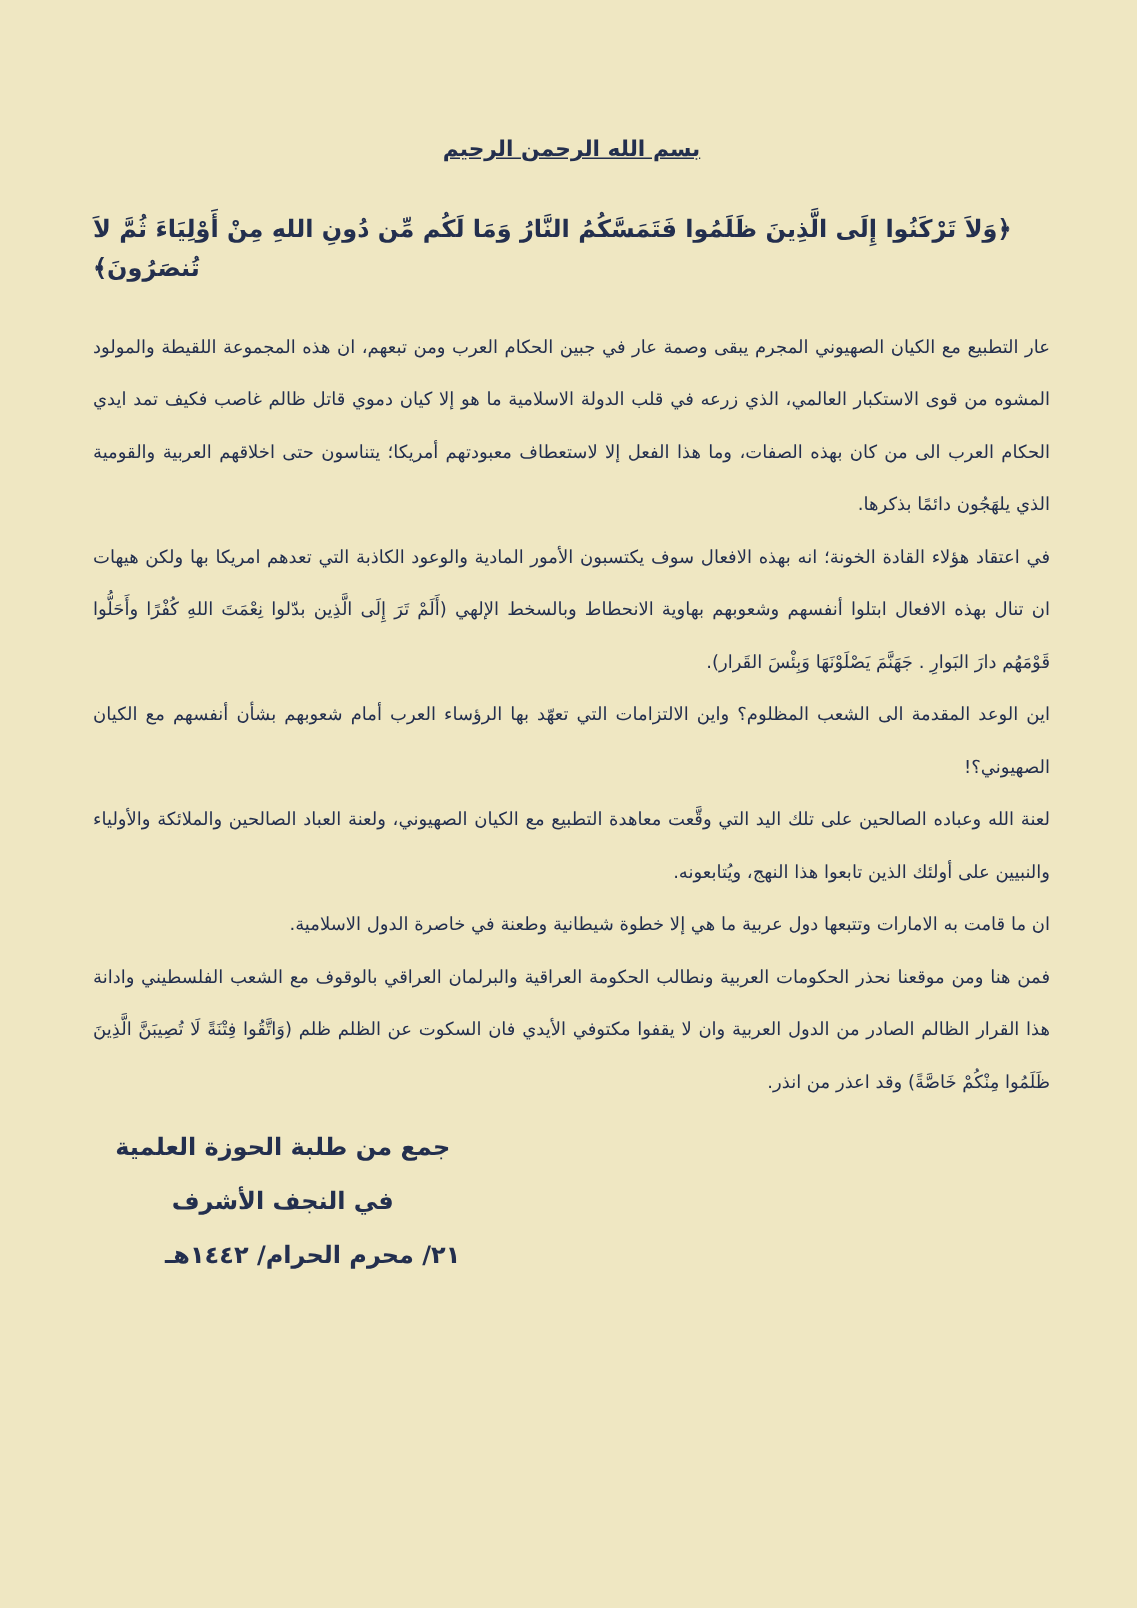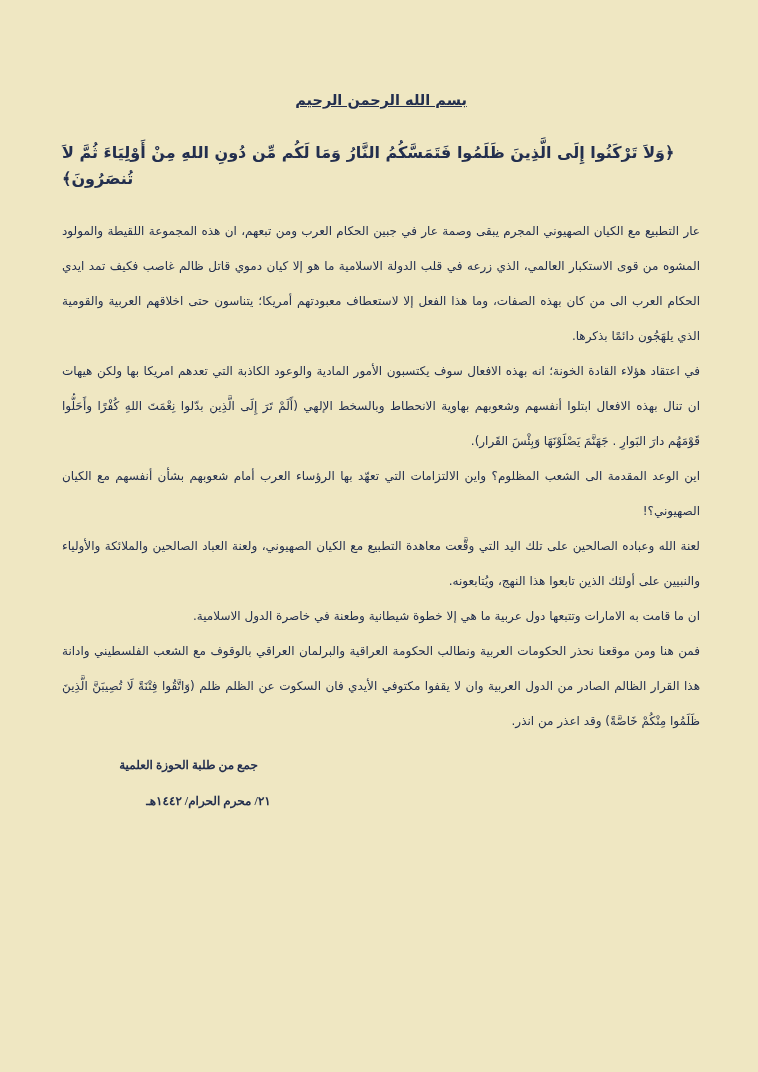--- a/index.html
+++ b/index.html
@@ -43,23 +43,22 @@
     text-align: justify;
     text-justify: inter-word;
   }
   .signature {
     direction: rtl;
     width: 225px;
     margin-right: auto;   
     margin-left: 14px;
     margin-top: 8px;
     text-align: center;
-    font-size: 12px;
+    font-size: 16px;
     font-weight: bold;
-    font-family: Liberation Serif, serif;
   }
   .signature div {
     line-height: 36px;
     white-space: nowrap;
   }
   .signature .sig-date {
     margin-right: -40px; 
   }
 </style>
 </head>
@@ -75,16 +74,17 @@
     <p>عار التطبيع مع الكيان الصهيوني المجرم يبقى وصمة عار في جبين الحكام العرب ومن تبعهم، ان هذه المجموعة اللقيطة والمولود المشوه من قوى الاستكبار العالمي، الذي زرعه في قلب الدولة الاسلامية ما هو إلا كيان دموي قاتل ظالم غاصب فكيف تمد ايدي الحكام العرب الى من كان بهذه الصفات، وما هذا الفعل إلا لاستعطاف معبودتهم أمريكا؛ يتناسون حتى اخلاقهم العربية والقومية الذي يلهَجُون دائمًا بذكرها.</p>
     <p>في اعتقاد هؤلاء القادة الخونة؛ انه بهذه الافعال سوف يكتسبون الأمور المادية والوعود الكاذبة التي تعدهم امريكا بها ولكن هيهات ان تنال بهذه الافعال ابتلوا أنفسهم وشعوبهم بهاوية الانحطاط وبالسخط الإلهي (أَلَمْ تَرَ إِلَى الَّذِين بدّلوا نِعْمَتَ اللهِ كُفْرًا وأَحَلُّوا قَوْمَهُم دارَ البَوارِ . جَهَنَّمَ يَصْلَوْنَهَا وَبِئْسَ القَرار).</p>
     <p>اين الوعد المقدمة الى الشعب المظلوم؟ واين الالتزامات التي تعهّد بها الرؤساء العرب أمام شعوبهم بشأن أنفسهم مع الكيان الصهيوني؟!</p>
     <p>لعنة الله وعباده الصالحين على تلك اليد التي وقَّعت معاهدة التطبيع مع الكيان الصهيوني، ولعنة العباد الصالحين والملائكة والأولياء والنبيين على أولئك الذين تابعوا هذا النهج، ويُتابعونه.</p>
     <p>ان ما قامت به الامارات وتتبعها دول عربية ما هي إلا خطوة شيطانية وطعنة في خاصرة الدول الاسلامية.</p>
     <p>فمن هنا ومن موقعنا نحذر الحكومات العربية ونطالب الحكومة العراقية والبرلمان العراقي بالوقوف مع الشعب الفلسطيني وادانة هذا القرار الظالم الصادر من الدول العربية وان لا يقفوا مكتوفي الأيدي فان السكوت عن الظلم ظلم (وَاتَّقُوا فِتْنَةً لَا تُصِيبَنَّ الَّذِينَ ظَلَمُوا مِنْكُمْ خَاصَّةً) وقد اعذر من انذر.</p>
   </div>
 
   <div class="signature">
     <div class="sig-issuer">جمع من طلبة الحوزة العلمية</div>
+    <div class="sig-place">في النجف الأشرف</div>
     <div class="sig-date">٢١/ محرم الحرام/ ١٤٤٢هـ</div>
   </div>
 
 </div>
 
 </body></html>

